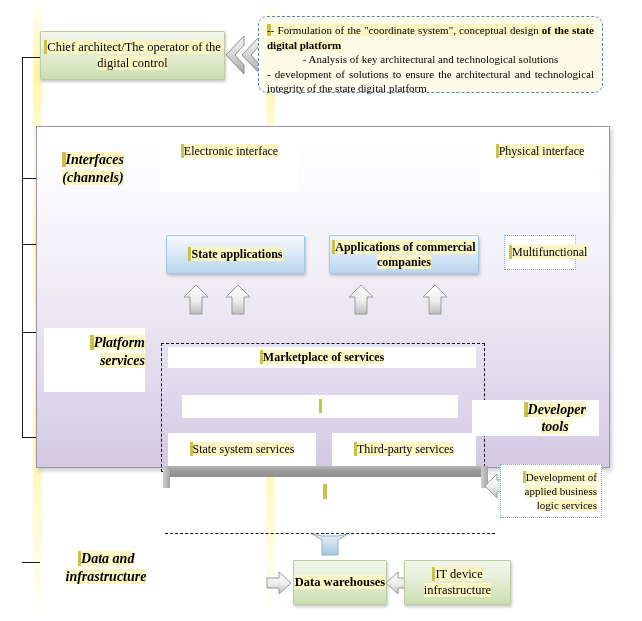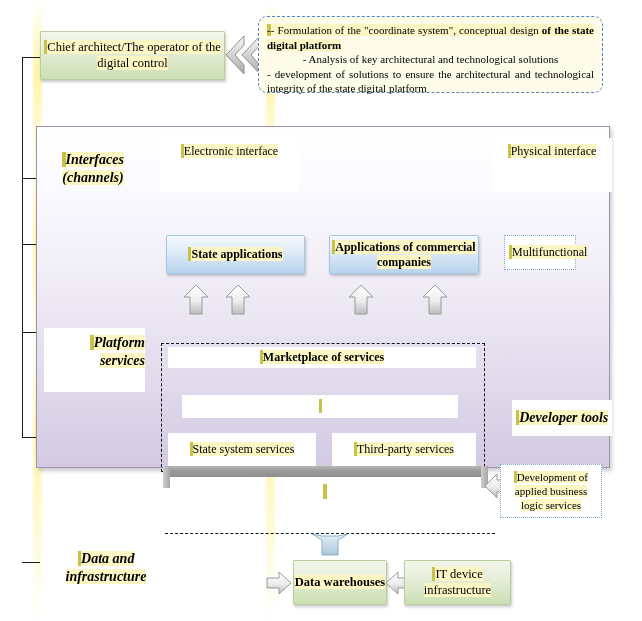--- a/index.html
+++ b/index.html
@@ -60,21 +60,21 @@
   .whitebox.top{align-items:flex-start;padding-top:6px;}
 
   
   .dotbox{
     position:absolute;background:#fff;
     border:1px dotted #7fa8cf;
     display:flex;align-items:center;justify-content:flex-start;
     text-align:left;font-size:12px;line-height:1.3;padding:3px 4px;
     box-sizing:border-box;
   }
-  .dotbox.center{align-items:center;justify-content:center;text-align:center;}
+  .dotbox.center{align-items:center;justify-content:center;text-align:right;}
 
   
   .callout{
     position:absolute;
     border:1px dashed #4f86c6;
     border-radius:9px;
     background:#fefbe8;
     font-size:11px;line-height:1.32;
     padding:6px 8px;box-sizing:border-box;
     text-align:justify;
@@ -157,21 +157,21 @@
 
   <div class="lbl ital" style="left:52px;top:151px;width:82px;">
     <span class="hlstrong">&nbsp;</span><span class="hl">Interfaces (channels)</span>
   </div>
 
   <div class="whitebox top" style="left:160px;top:138px;width:139px;height:48px;">
     <span>
       <span class="hlstrong">&nbsp;</span><span class="hl">Electronic interface</span>
     </span>
   </div>
-  <div class="whitebox top" style="left:492px;top:138px;width:120px;height:48px;text-align:center;">
+  <div class="whitebox top" style="left:480px;top:138px;width:120px;height:48px;text-align:center;">
     <span>
       <span class="hlstrong">&nbsp;</span><span class="hl">Physical interface</span>
     </span>
   </div>
 
   <div class="bluebox" style="left:166px;top:235px;width:137px;height:37px;">
     <span>
       <span class="hlstrong">&nbsp;</span><span class="hl">State applications</span>
     </span>
   </div>
@@ -230,21 +230,21 @@
     <span>
       <span class="hlstrong">&nbsp;</span><span class="hl">State system services</span>
     </span>
   </div>
   <div class="whitebox" style="left:332px;top:433px;width:144px;height:34px;">
     <span>
       <span class="hlstrong">&nbsp;</span><span class="hl">Third-party services</span>
     </span>
   </div>
 
-  <div class="whitebox" style="left:512px;top:400px;width:100px;height:36px;">
+  <div class="whitebox" style="left:472px;top:400px;width:88px;height:36px;padding-left:39px;">
     <span class="lbl ital" style="position:static;width:auto;">
       <span class="hlstrong">&nbsp;</span><span class="hl">Developer tools</span>
     </span>
   </div>
 
   <div class="graybar" style="left:163px;top:466px;width:325px;height:11px;"></div>
   <div class="graycap" style="left:163px;top:466px;width:7px;height:22px;"></div>
   <div class="graycap" style="left:481px;top:466px;width:7px;height:22px;"></div>
   <div class="lbl t-b" style="left:190px;top:483px;width:270px;">
     <span class="hlstrong">&nbsp;</span>

